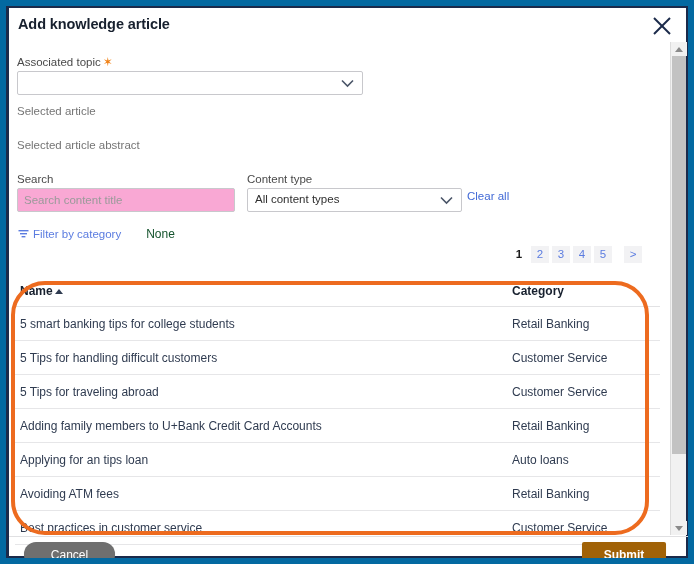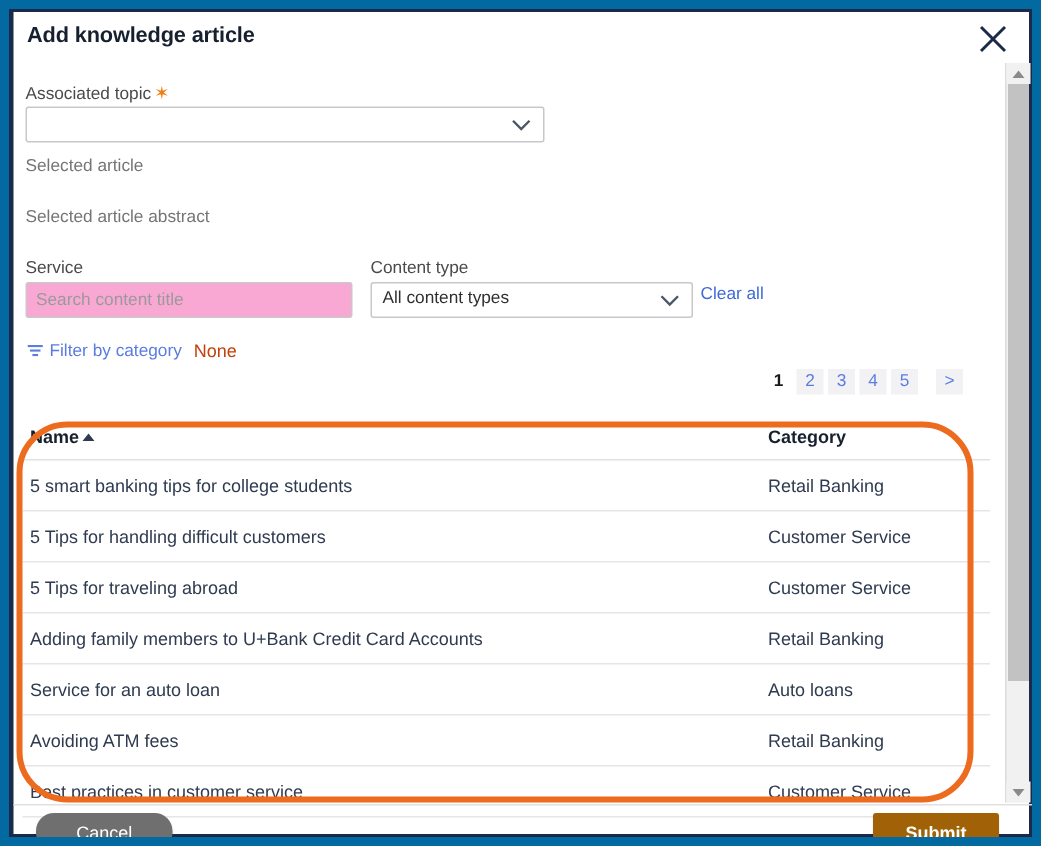--- a/index.html
+++ b/index.html
@@ -167,22 +167,22 @@
     gap: 4px;
   }
   .funnel-icon { display: block; }
   .filter-link {
     font-size: 11.5px;
     color: #5b7ce0;
     cursor: pointer;
   }
   .filter-value {
     font-size: 12px;
-    color: #c2410c;
-    margin-left: 4px;
+    color: #14532d;
+    margin-left: 21px;
   }
 
   
   .pager {
     position: absolute;
     right: 46px; top: 240px;
     display: flex;
     align-items: center;
     gap: 3px;
   }
@@ -358,21 +358,21 @@
     <span class="chev">
       <svg class="chev-svg" width="13" height="9" viewBox="0 0 13 9" aria-hidden="true">
         <polyline points="1,1.5 6.5,7 12,1.5" fill="none" stroke="#4a5568" stroke-width="1.6"></polyline>
       </svg>
     </span>
   </div>
 
   <div class="selected-article">Selected article</div>
   <div class="selected-abstract">Selected article abstract</div>
 
-  <div class="field-label search-label">Service</div>
+  <div class="field-label search-label">Search</div>
   <input class="search-input" type="text" value="" placeholder="Search content title" style="">
 
   <div class="field-label ctype-label">Content type</div>
   <div class="ctype-select">
     <span class="ctype-text">All content types</span>
     <span class="chev">
       <svg class="chev-svg" width="13" height="9" viewBox="0 0 13 9" aria-hidden="true">
         <polyline points="1,1.5 6.5,7 12,1.5" fill="none" stroke="#4a5568" stroke-width="1.6"></polyline>
       </svg>
     </span>
@@ -419,21 +419,21 @@
         </tr>
         <tr>
           <td>5 Tips for traveling abroad</td>
           <td class="cat-col">Customer Service</td>
         </tr>
         <tr>
           <td>Adding family members to U+Bank Credit Card Accounts</td>
           <td class="cat-col">Retail Banking</td>
         </tr>
         <tr>
-          <td>Service for an auto loan</td>
+          <td>Applying for an tips loan</td>
           <td class="cat-col">Auto loans</td>
         </tr>
         <tr>
           <td>Avoiding ATM fees</td>
           <td class="cat-col">Retail Banking</td>
         </tr>
         <tr>
           <td>Best practices in customer service</td>
           <td class="cat-col">Customer Service</td>
         </tr>

